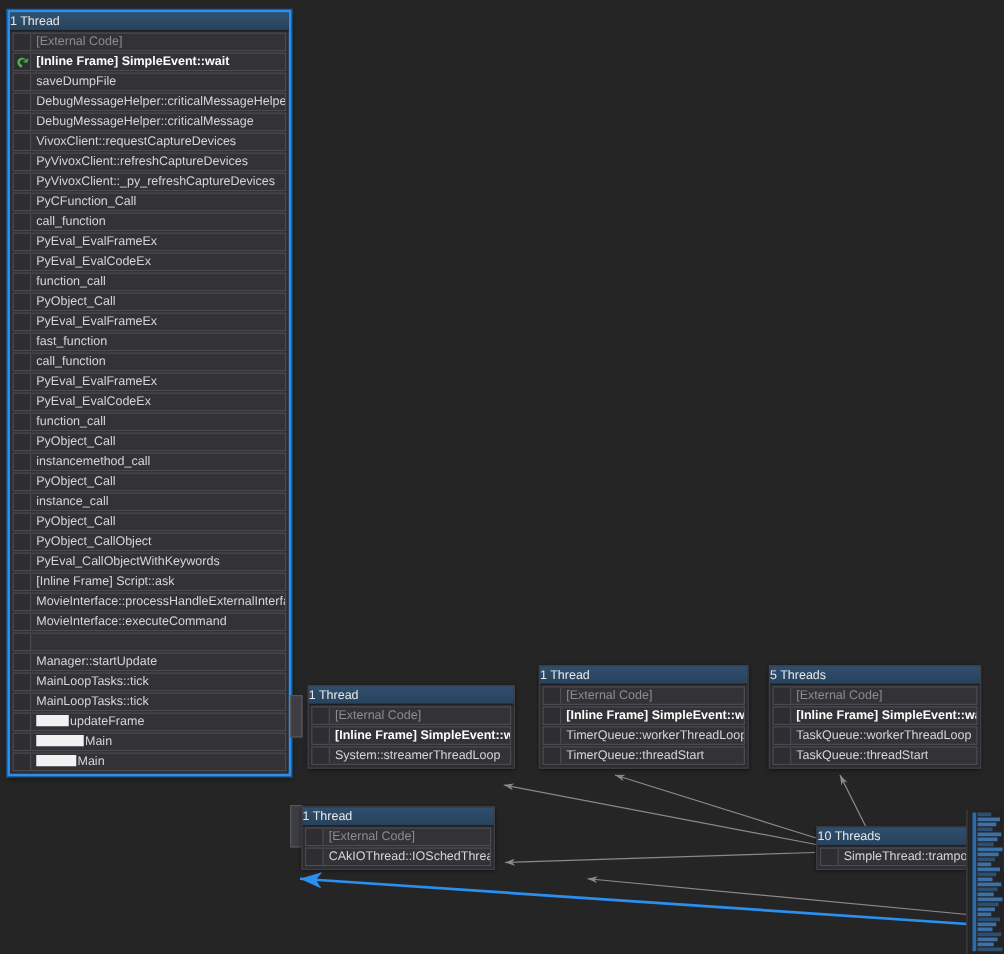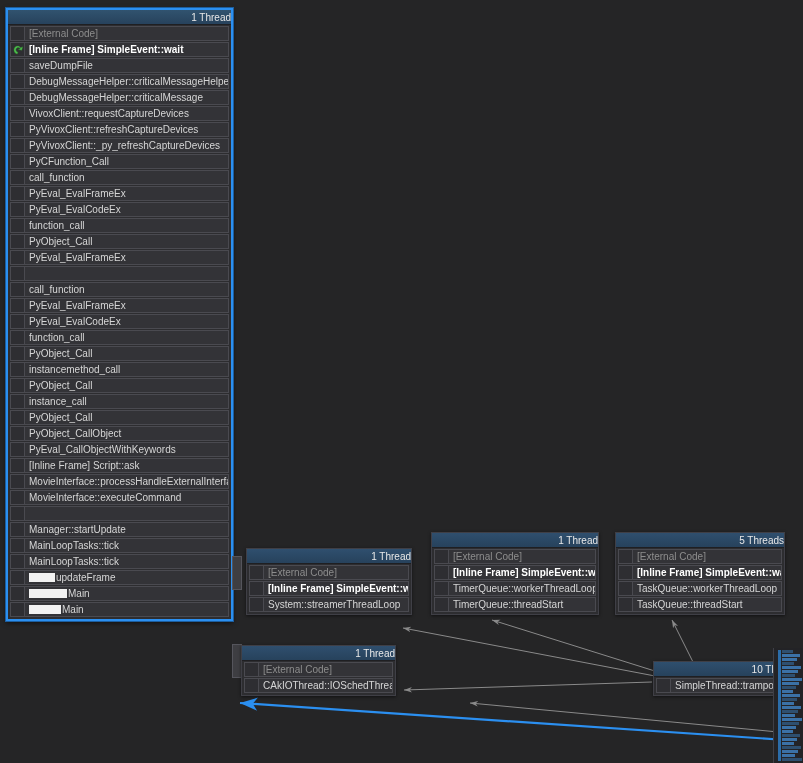--- a/index.html
+++ b/index.html
@@ -38,25 +38,24 @@
     border: 2px solid #2b8ff0;
     box-shadow: 0 0 0 1px #1d5e9e, 0 2px 5px rgba(0,0,0,0.6);
   }
 
   .node-header {
     height: 15px;
     line-height: 15px;
     background: linear-gradient(#2f4f6e, #27425c);
     color: #e8e8e8;
     font-size: 10px;
-    text-align: right;
+    text-align: left;
     border-bottom: 1px solid #1f1f22;
     white-space: nowrap;
     overflow: hidden;
-    padding-left: 40px;
   }
   .node.selected .node-header {
     background: linear-gradient(#31536f, #27425c);
   }
 
   .node-body {
     padding: 1px 2px 2px 2px;
   }
 
   
@@ -237,20 +236,21 @@
         <div class="frame">
           <div class="gutter"></div>
           <div class="frame-label">PyObject_Call</div>
         </div>
         <div class="frame">
           <div class="gutter"></div>
           <div class="frame-label">PyEval_EvalFrameEx</div>
         </div>
         <div class="frame">
           <div class="gutter"></div>
+          <div class="frame-label">fast_function</div>
         </div>
         <div class="frame">
           <div class="gutter"></div>
           <div class="frame-label">call_function</div>
         </div>
         <div class="frame">
           <div class="gutter"></div>
           <div class="frame-label">PyEval_EvalFrameEx</div>
         </div>
         <div class="frame">

